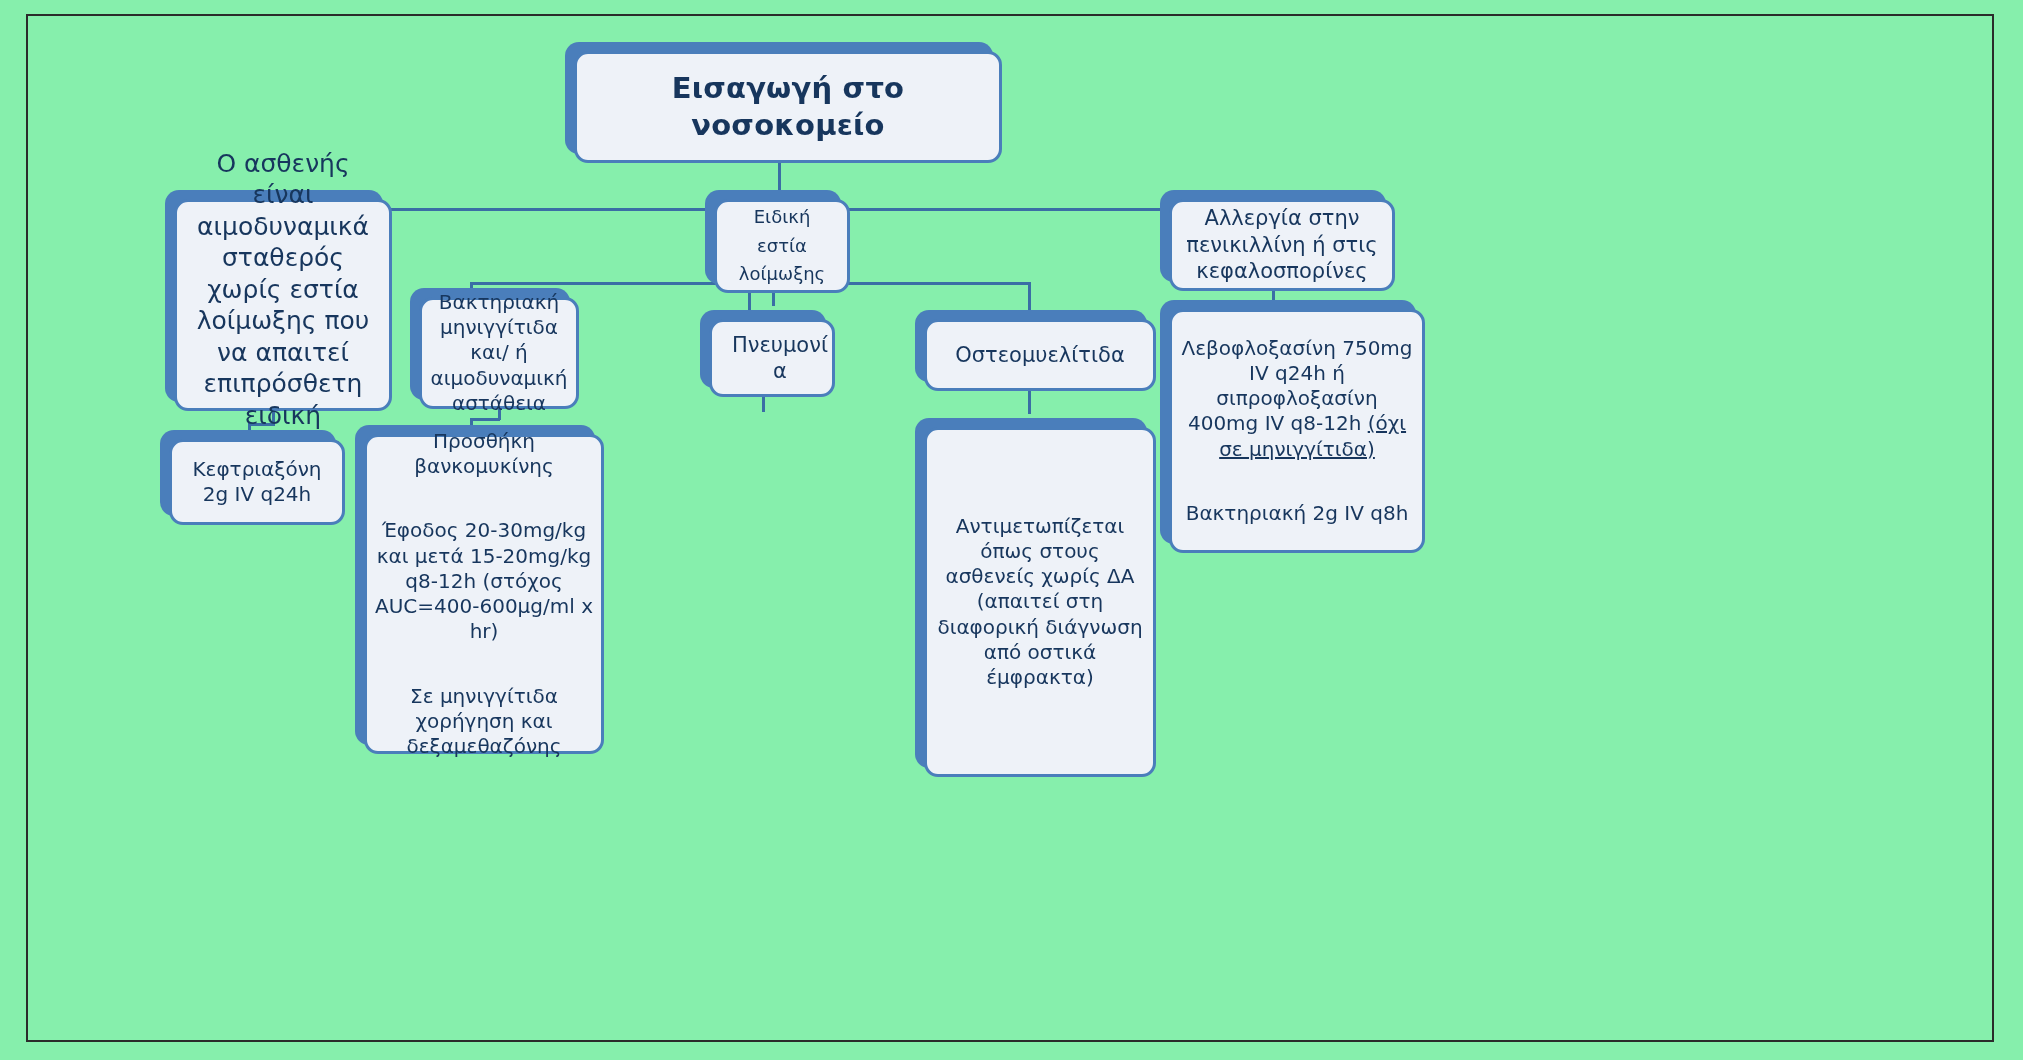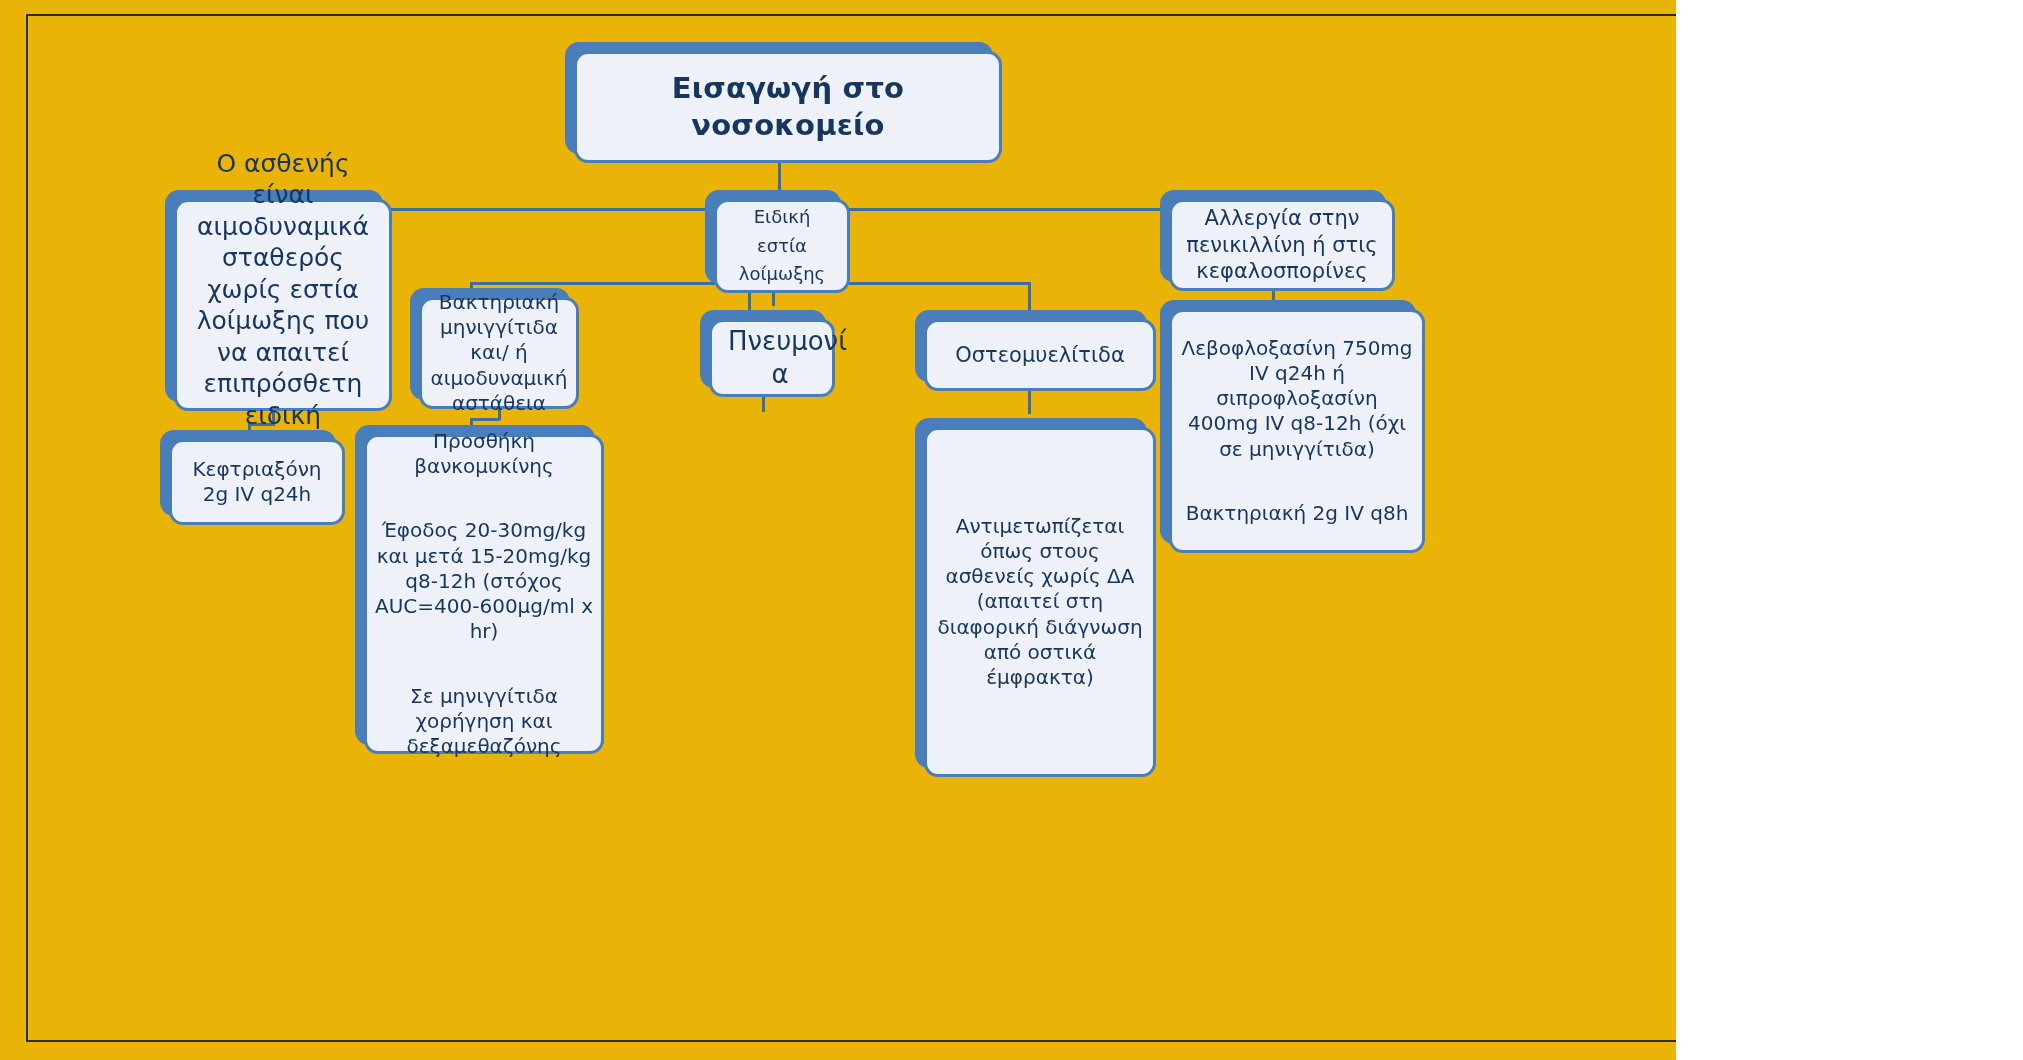--- a/index.html
+++ b/index.html
@@ -1,17 +1,17 @@
 <!DOCTYPE html>
 <html><head>
 <meta charset="utf-8">
 <style>
   html,body{margin:0;padding:0;background:#ffffff;}
   body{width:2023px;height:1060px;font-family:"DejaVu Sans",sans-serif;}
-  #canvas{position:relative;width:1676px;height:1060px;background:#eab308;overflow:hidden;}
+  #canvas{position:relative;width:2023px;height:1060px;background:#86efac;overflow:hidden;}
 
   
   .frame{position:absolute;left:26px;top:14px;width:1968px;height:1028px;border:2px solid #2b2b2b;box-sizing:border-box;}
 
   
   .ln{position:absolute;background:#3a6ea5;}
   .ln.h{height:3px;}
   .ln.v{width:3px;}
 
   
@@ -36,42 +36,42 @@
   #n-focus .txt{font-size:18px;line-height:1.6;}
 
   #n-allergy{left:1160px;top:190px;width:226px;height:92px;}
   #n-allergy .txt{font-size:21px;}
 
   
   #n-bactmen{left:410px;top:288px;width:160px;height:112px;}
   #n-bactmen .txt{font-size:20px;}
 
   #n-pneu{left:700px;top:310px;width:126px;height:78px;}
-  #n-pneu .txt{font-size:26px;margin-left:16px;}
+  #n-pneu .txt{font-size:21px;margin-left:16px;}
 
   #n-osteo{left:915px;top:310px;width:232px;height:72px;}
   #n-osteo .txt{font-size:21px;}
 
   
   #n-ceft{left:160px;top:430px;width:176px;height:86px;}
   #n-ceft .txt{font-size:20px;}
 
   #n-vanco{left:355px;top:425px;width:240px;height:320px;}
   #n-vanco .txt{font-size:20px;}
 
   #n-macro{left:655px;top:418px;width:230px;height:350px;}
   #n-macro .txt{font-size:20px;}
 
   #n-osteotx{left:915px;top:418px;width:232px;height:350px;}
   #n-osteotx .txt{font-size:20px;}
 
   #n-levo{left:1160px;top:300px;width:256px;height:244px;}
   #n-levo .txt{font-size:20px;}
 
-  .u{text-align:right;}
+  .u{text-decoration:underline;text-align:right;}
   .sup{font-size:.72em;vertical-align:super;}
   .para{margin:0 0 14px 0;}
   .para:last-child{margin-bottom:0;}
 </style>
 </head>
 <body>
 
 <div id="canvas">
   <div class="frame"></div>
 

